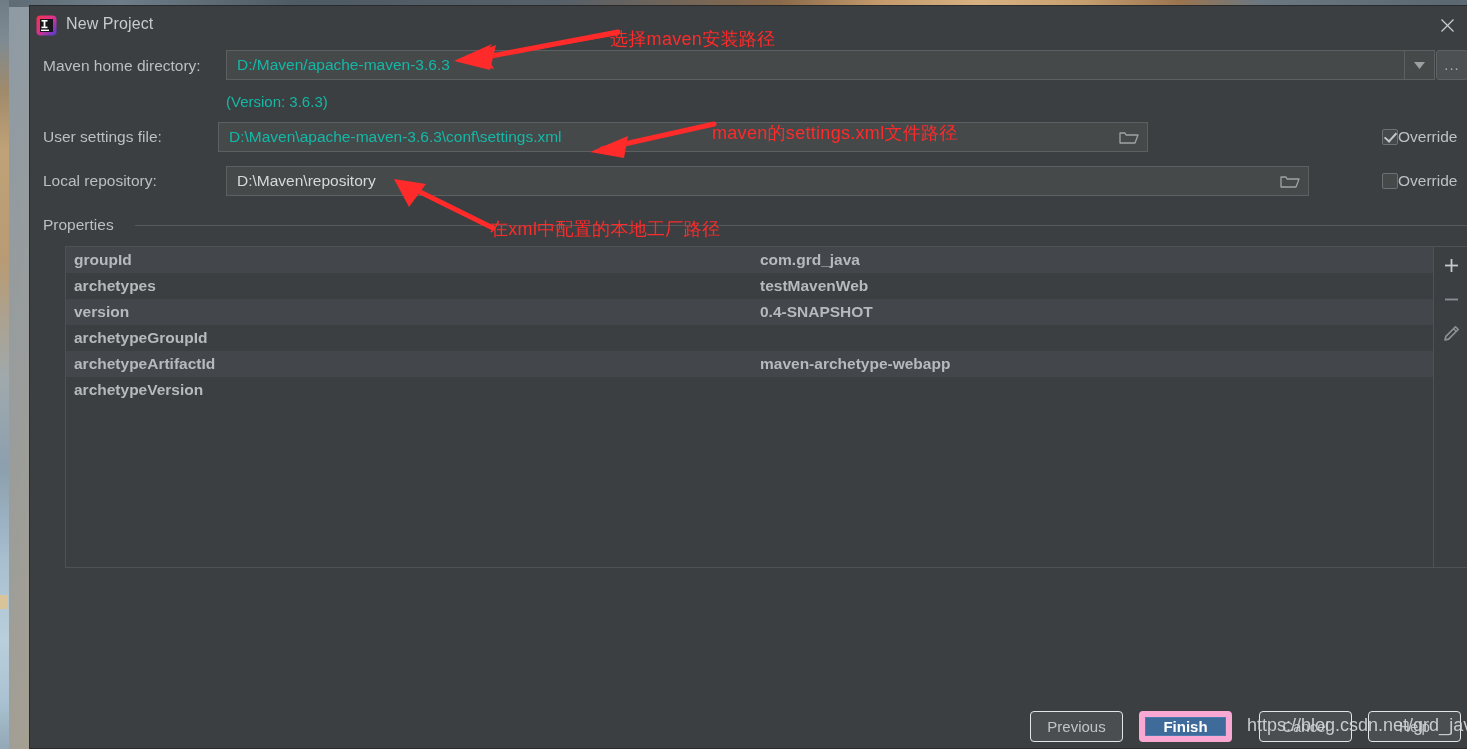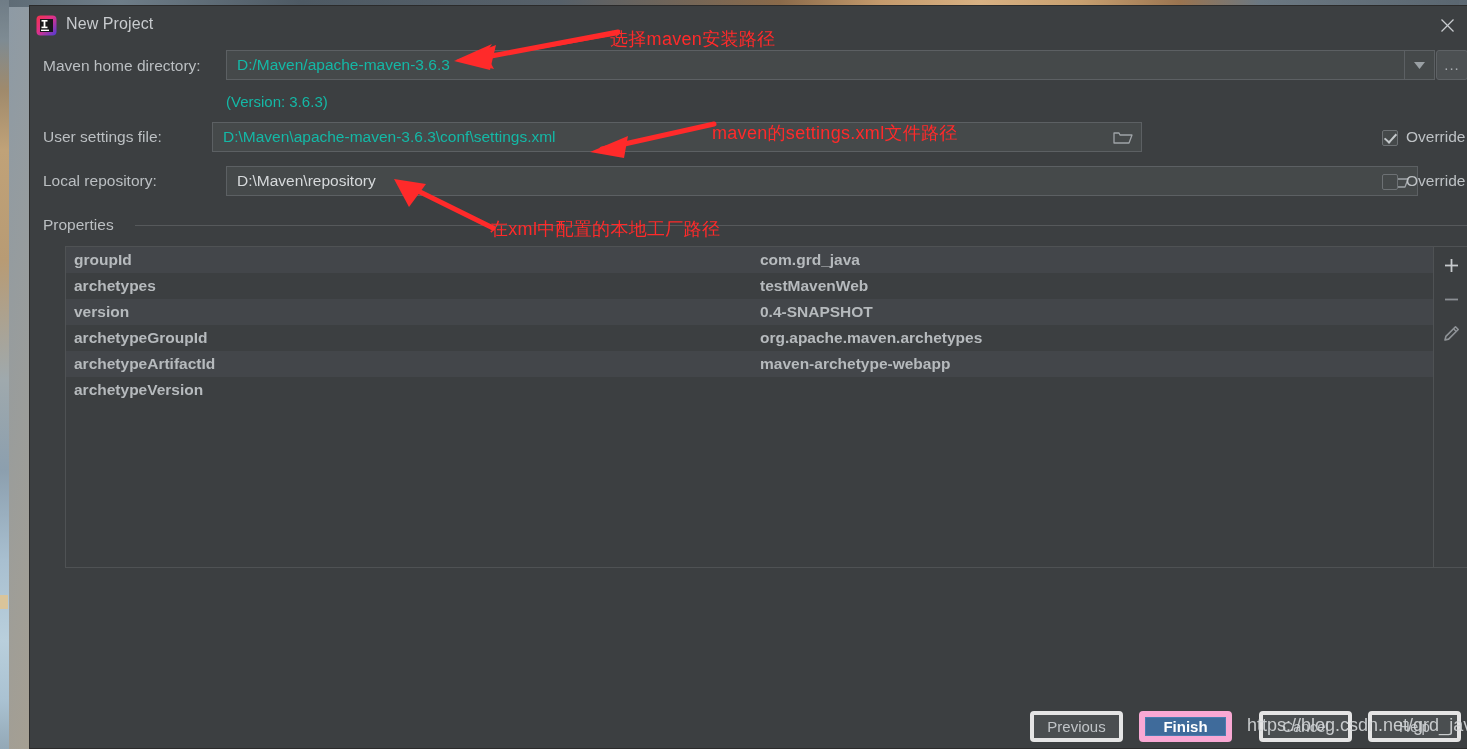--- a/index.html
+++ b/index.html
@@ -163,22 +163,21 @@
   .version-note {
     position: absolute;
     font-size: 15px;
     color: #14b8a6;
   }
 
   
   .checkrow {
     position: absolute;
     display: flex;
-    align-items: flex-end;
-    gap: 8px;
+    align-items: center;
     cursor: pointer;
   }
   .checkbox {
     width: 16px; height: 16px;
     box-sizing: border-box;
     border: 1px solid #6d7174;
     border-radius: 2px;
     background: #45494a;
     position: relative;
   }
@@ -259,21 +258,21 @@
     cursor: pointer;
   }
 
   
   .btn {
     position: absolute;
     box-sizing: border-box;
     height: 31px;
     border-radius: 4px;
     background: #4a4e50;
-    border: 4px solid #e5e5e5;
+    border: 1px solid #e5e5e5;
     color: #c0c4c7;
     font-size: 15px;
     display: flex;
     align-items: center;
     justify-content: center;
     cursor: pointer;
   }
   .btn.primary {
     background: #3f6b9b;
     border: 6px solid #f9a8d4;
@@ -357,37 +356,37 @@
     </div>
 
     <div class="browse-btn" style="left:1406px; top:44px; width:32px; height:30px;">
       <span class="browse-dots">...</span>
     </div>
 
     <span class="version-note" style="left:196px; top:87px;">(Version: 3.6.3)</span>
 
     <span class="lbl" style="left:13px; top:122px;">User settings file:</span>
 
-    <div class="field" style="left:182px; top:116px; width:930px;">
+    <div class="field" style="left:188px; top:116px; width:930px;">
       <span class="val">D:\Maven\apache-maven-3.6.3\conf\settings.xml</span>
       <span class="folder-btn">
         <svg width="20" height="15" viewBox="0 0 20 15">
           <path d="M1 3 L1 13 L16 13 L19 5 L7 5 L6 3 Z" fill="none" stroke="#9fa4a8" stroke-width="1.3" stroke-linejoin="round"></path>
         </svg>
       </span>
     </div>
 
     <div class="checkrow" style="left:1352px; top:122px;">
       <span class="checkbox checked"></span>
       <span class="ctext">Override</span>
     </div>
 
     <span class="lbl" style="left:13px; top:166px;">Local repository:</span>
 
-    <div class="field" style="left:196px; top:160px; width:1192px;">
+    <div class="field" style="left:196px; top:160px; width:1083px;">
       <span class="val bright">D:\Maven\repository</span>
       <span class="folder-btn">
         <svg width="20" height="15" viewBox="0 0 20 15">
           <path d="M1 3 L1 13 L16 13 L19 5 L7 5 L6 3 Z" fill="none" stroke="#9fa4a8" stroke-width="1.3" stroke-linejoin="round"></path>
         </svg>
       </span>
     </div>
 
     <div class="checkrow" style="left:1352px; top:166px;">
       <span class="checkbox"></span>
@@ -405,21 +404,20 @@
       <div class="trow even">
         <span class="tkey">archetypes</span>
         <span class="tval">testMavenWeb</span>
       </div>
       <div class="trow odd">
         <span class="tkey">version</span>
         <span class="tval">0.4-SNAPSHOT</span>
       </div>
       <div class="trow even">
         <span class="tkey">archetypeGroupId</span>
-        <span class="tval">org.apache.maven.archetypes</span>
       </div>
       <div class="trow odd">
         <span class="tkey">archetypeArtifactId</span>
         <span class="tval">maven-archetype-webapp</span>
       </div>
       <div class="trow even">
         <span class="tkey">archetypeVersion</span>
       </div>
     </div>
 

